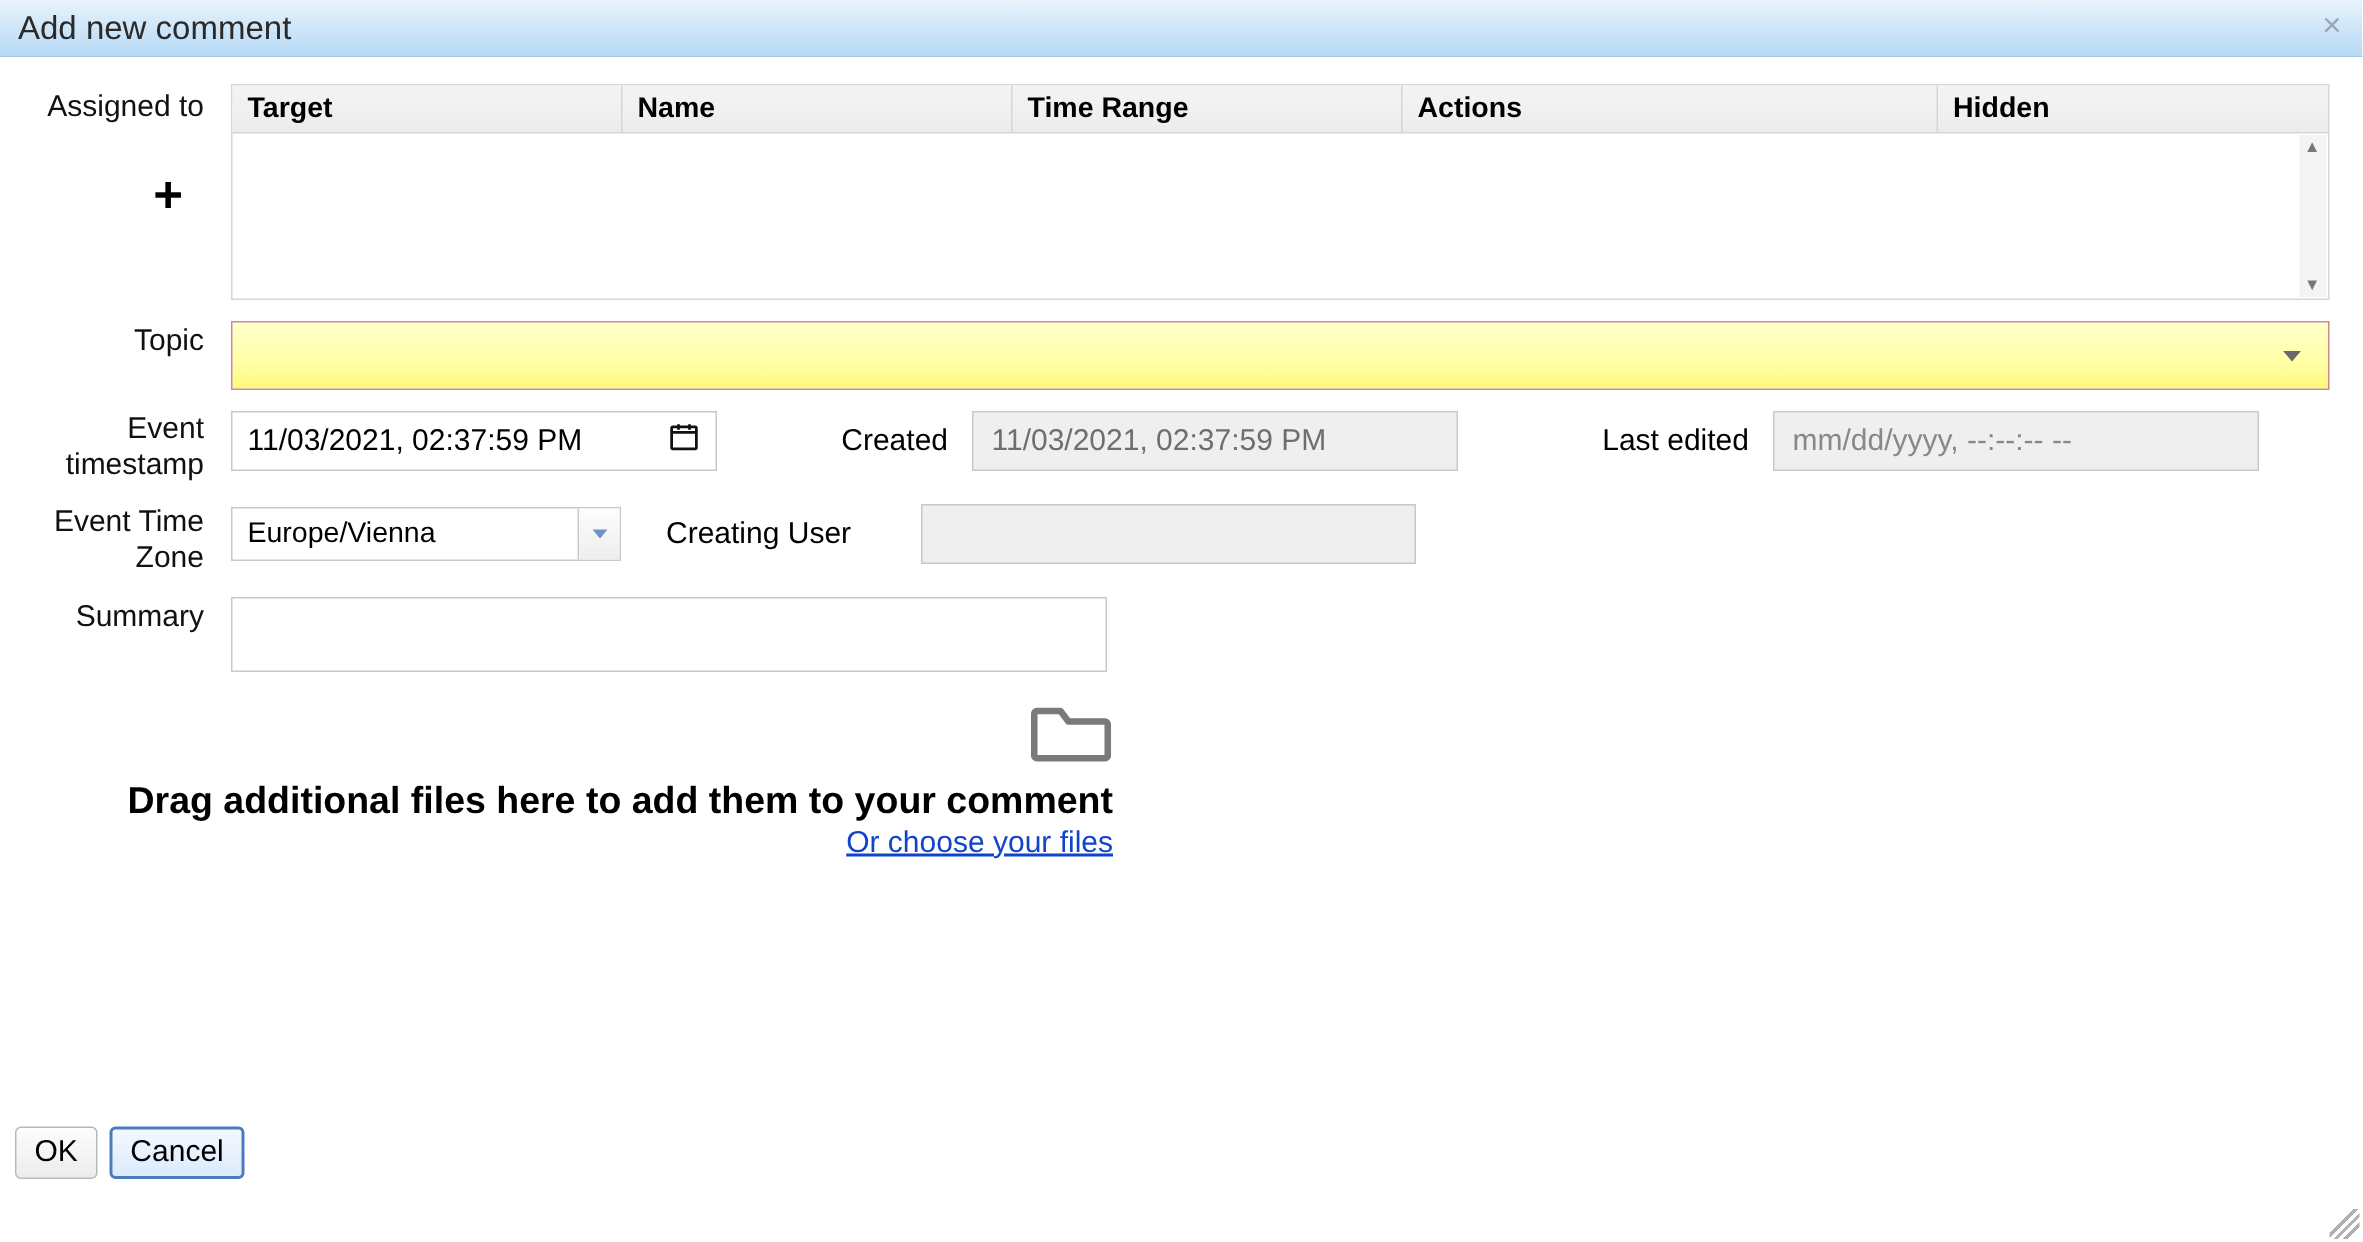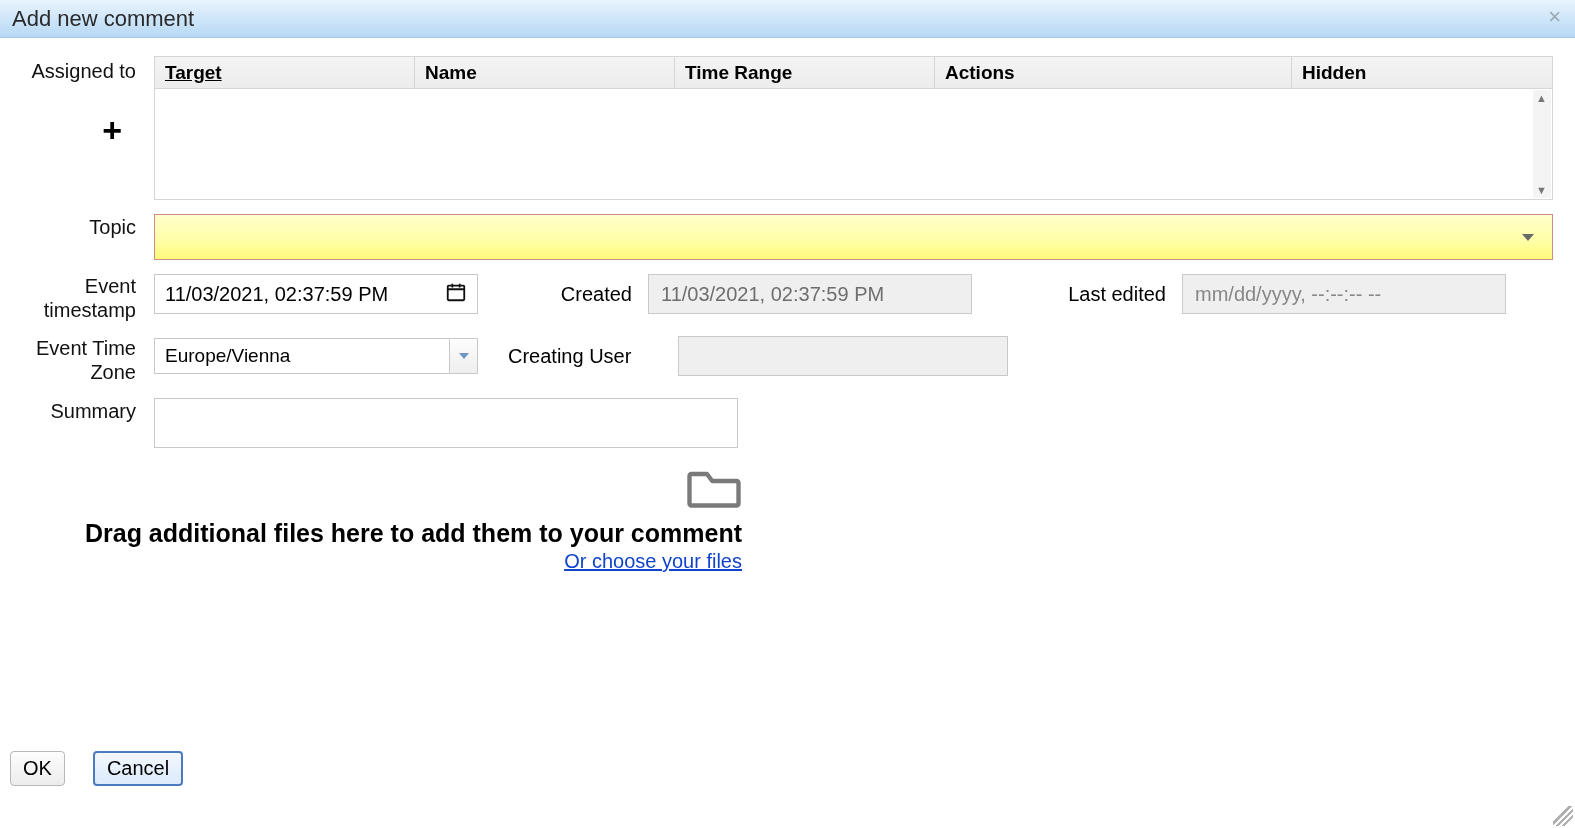--- a/index.html
+++ b/index.html
@@ -73,21 +73,21 @@
   .assign-col {
     border-right: 1px solid #d6d6d6;
     padding: 0 10px;
     font-weight: bold;
     font-size: 19px;
     height: 100%;
     display: flex;
     align-items: center;
   }
   .assign-col:last-child { border-right: none; }
-  .assign-c1 { width: 260px; text-decoration: underline; }
+  .assign-c1 { width: 260px; }
   .assign-c2 { width: 260px; }
   .assign-c3 { width: 260px; }
   .assign-c4 { width: 260px; }
   .assign-c5 { flex: 1; }
   .assign-scroll {
     position: absolute;
     right: 1px;
     top: 33px;
     bottom: 1px;
     width: 18px;
@@ -158,21 +158,21 @@
     align-items:center;
     padding:0 12px;
     font-size:20px;
     color:#6e6e6e;
     width: 324px;
   }
   .ro-input.placeholder { color:#888; }
   
   .tz-dd {
     height: 36px;
-    width: 324px;
+    width: 260px;
     border: 1px solid #c9c9c9;
     background: #fff;
     display:flex;
     align-items:center;
     padding:0 10px;
     font-size:19px;
     cursor:pointer;
     position: relative;
   }
   .tz-dd .dd-box {
@@ -212,21 +212,21 @@
   }
   .folder-icon svg { width:56px; height:44px; }
   .dz-title { font-size:25px; font-weight:bold; margin-top:4px;}
   .dz-link { color:#1144cc; text-decoration:underline; font-size:20px; cursor:pointer; display:inline-block; margin-top:2px;}
   
   .footer {
     position:absolute;
     left:10px;
     bottom:42px;
     display:flex;
-    gap:28px;
+    gap:8px;
   }
   .btn {
     font-size:20px;
     padding:4px 12px;
     border:1px solid #b8b8b8;
     background: linear-gradient(to bottom,#fdfdfd,#ececec);
     border-radius:4px;
     cursor:pointer;
   }
   .btn.cancel {

